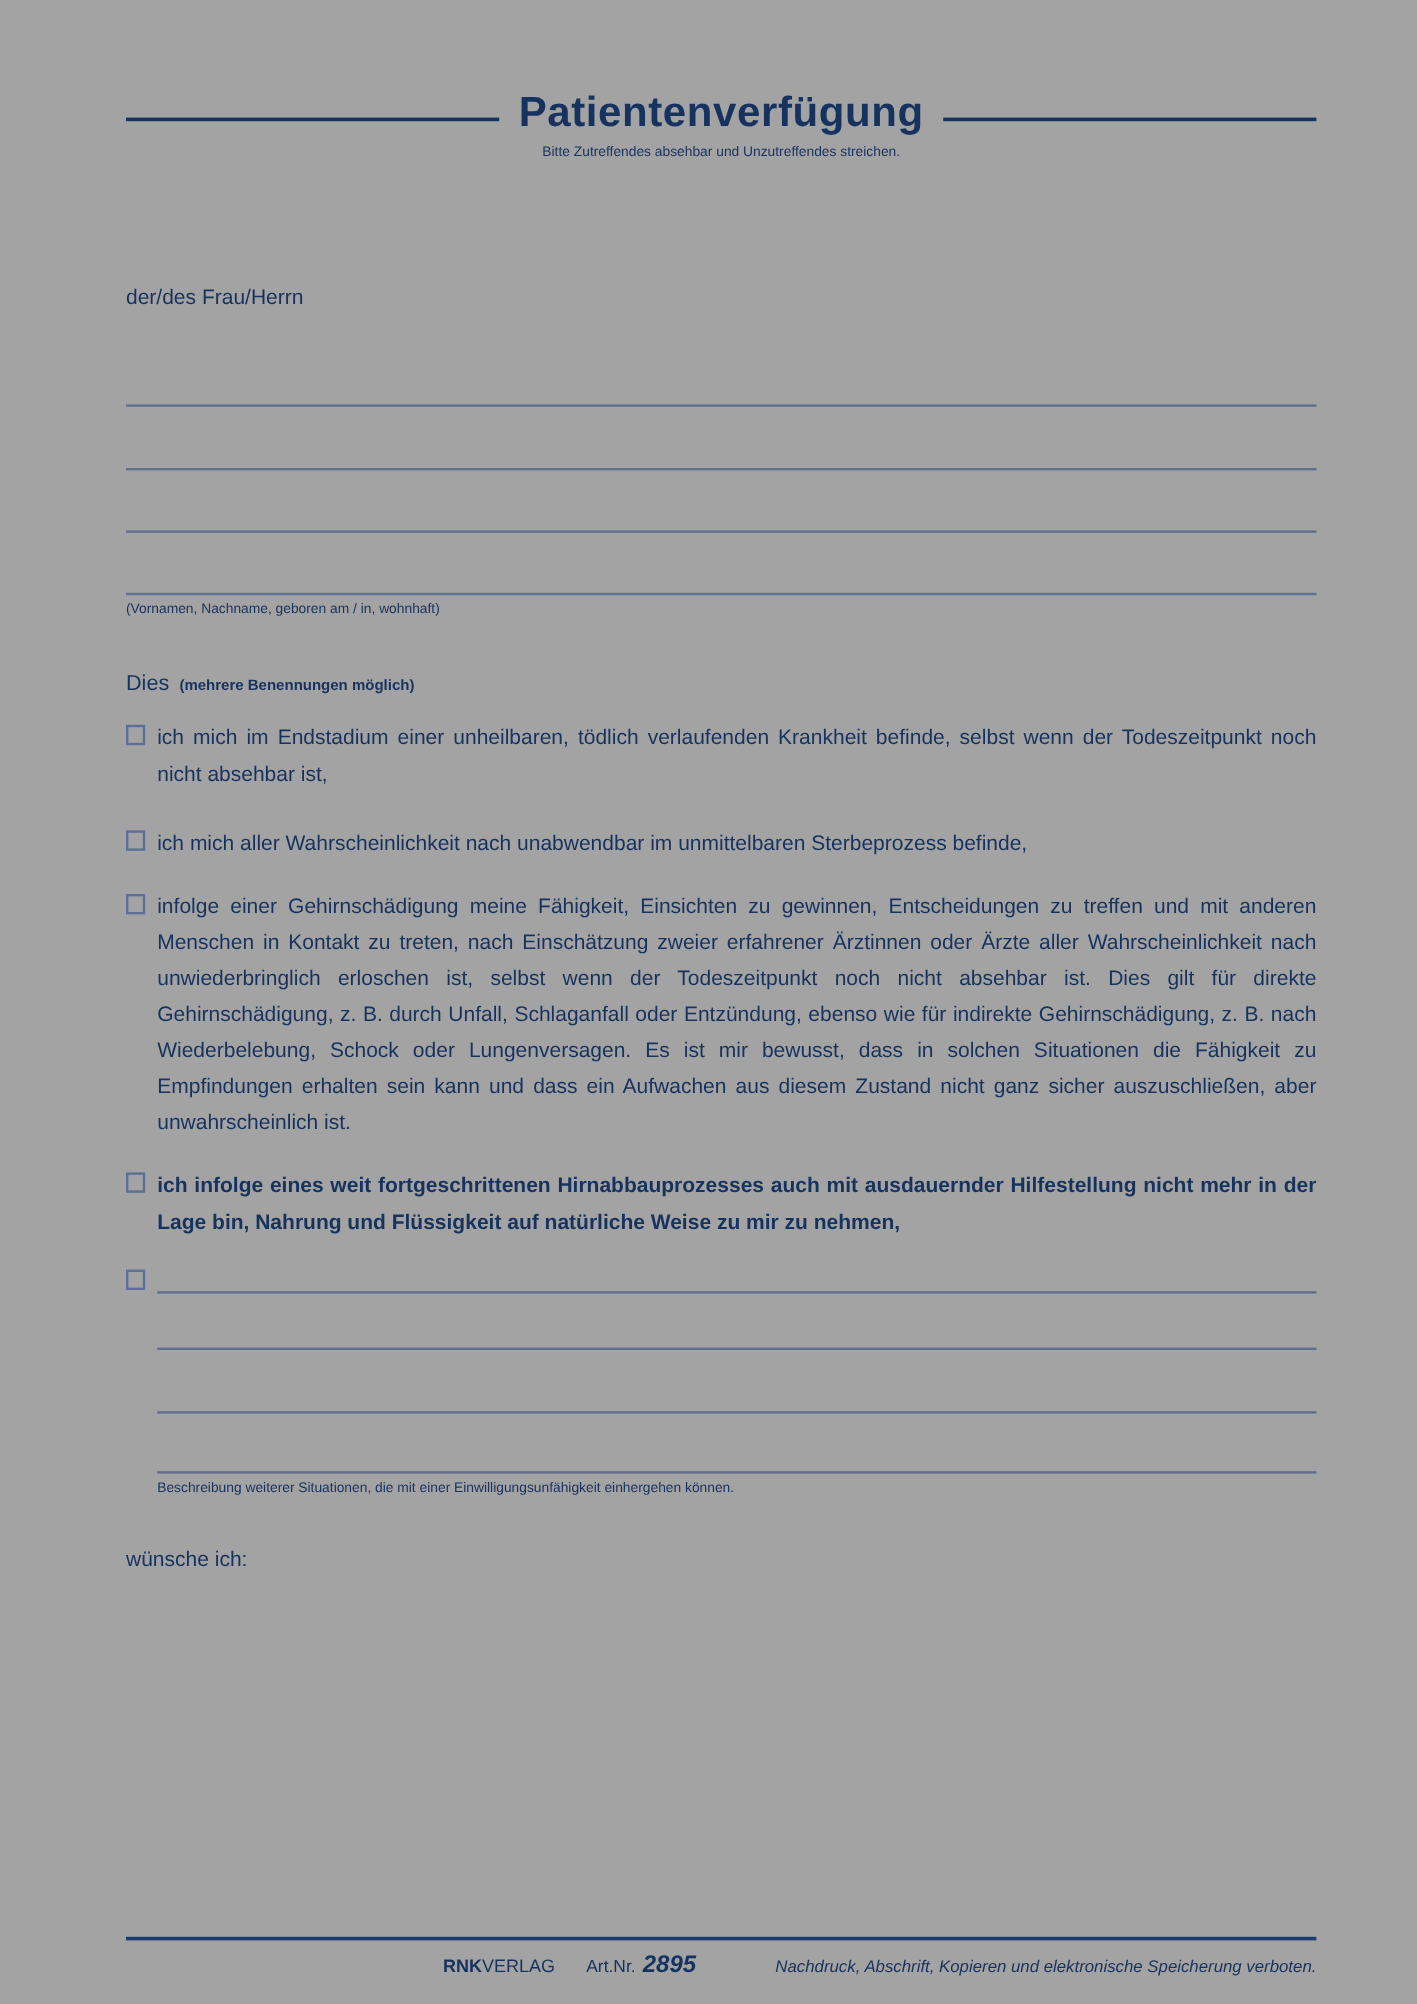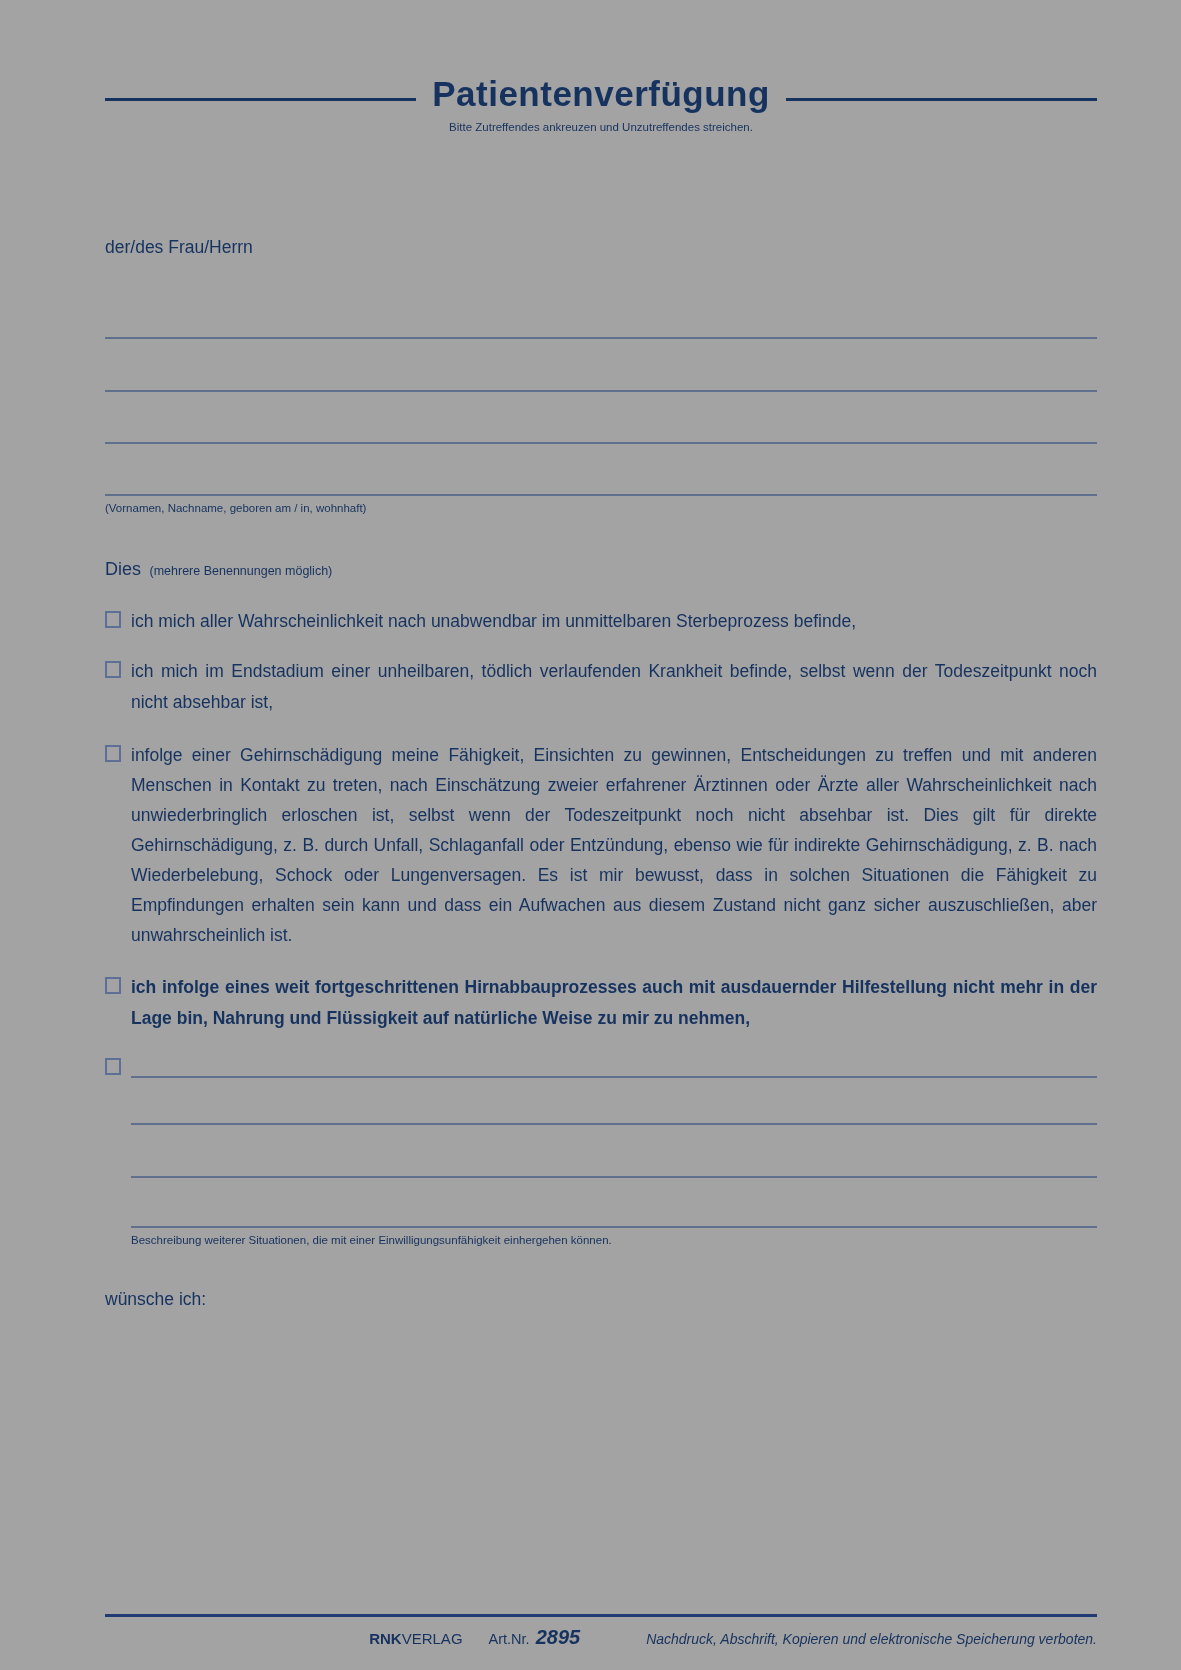--- a/index.html
+++ b/index.html
@@ -37,21 +37,21 @@
   .fill-line.first{margin-top:29px;}
   .fill-line.l2{height:53px;}
   .small-caption{font-size:11.5px;margin-top:6px;}
   
   .intro{
     margin-top:193px;font-size:17.5px;line-height:32px;
     text-align:justify;
   }
   
   .wenn-row{margin-top:45px;font-size:18px;}
-  .wenn-note{font-size:12.5px;}
+  .wenn-note{font-size:12.5px;font-weight:bold;}
   .cond-item{
     position:relative;padding-left:26px;
     font-size:17.5px;line-height:31px;text-align:justify;
   }
   .cond-item.tight{line-height:30px;}
   .cb{
     position:absolute;left:0;top:5px;
     width:16px;height:17px;
     border:2px solid var(--box);
     background:transparent;display:inline-block;
@@ -85,44 +85,44 @@
 <body>
 
 <div class="page">
 
   <div class="header">
     <div class="title-row">
       <div class="title-rule"></div>
       <div class="page-title">Patientenverfügung</div>
       <div class="title-rule"></div>
     </div>
-    <div class="subtitle">Bitte Zutreffendes ankreuzen und Unzutreffendes streichen.</div>
+    <div class="subtitle">Bitte Zutreffendes absehbar und Unzutreffendes streichen.</div>
   </div>
 
   <div class="addressee-label">der/des Frau/Herrn</div>
   <div class="fill-line first"></div>
   <div class="fill-line l2"></div>
   <div class="fill-line"></div>
   <div class="fill-line"></div>
   <div class="small-caption">(Vornamen, Nachname, geboren am / in, wohnhaft)</div>
 
 
   <div class="wenn-row">
     <span>Dies</span>
     <span class="wenn-note">&nbsp;<span>(mehrere Benennungen möglich)</span></span>
   </div>
 
+  <div class="cond-item m-cb2">
+    <span class="cb"></span>
+    <span>ich mich im Endstadium einer unheilbaren, tödlich verlaufenden Krankheit befinde, selbst wenn der Todes­zeitpunkt noch nicht absehbar ist,</span>
+  </div>
+
   <div class="cond-item m-cb1">
     <span class="cb"></span>
     <span>ich mich aller Wahrscheinlichkeit nach unabwendbar im unmittelbaren Sterbeprozess befinde,</span>
-  </div>
-
-  <div class="cond-item m-cb2">
-    <span class="cb"></span>
-    <span>ich mich im Endstadium einer unheilbaren, tödlich verlaufenden Krankheit befinde, selbst wenn der Todes­zeitpunkt noch nicht absehbar ist,</span>
   </div>
 
   <div class="cond-item m-cb3 tight">
     <span class="cb"></span>
     <span>infolge einer Gehirnschädigung meine Fähigkeit, Einsichten zu gewinnen, Entscheidungen zu treffen und mit anderen Menschen in Kontakt zu treten, nach Einschätzung zweier erfahrener Ärztinnen oder Ärzte aller Wahr­scheinlichkeit nach unwiederbringlich erloschen ist, selbst wenn der Todeszeitpunkt noch nicht absehbar ist. Dies gilt für direkte Gehirnschädigung, z. B. durch Unfall, Schlaganfall oder Entzündung, ebenso wie für indirekte Gehirnschädigung, z. B. nach Wiederbelebung, Schock oder Lungenversagen. Es ist mir bewusst, dass in solchen Situationen die Fähigkeit zu Empfindungen erhalten sein kann und dass ein Aufwachen aus diesem Zustand nicht ganz sicher auszuschließen, aber unwahrscheinlich ist.</span>
   </div>
 
   <div class="cond-item m-cb4">
     <span class="cb"></span>
     <span>ich infolge eines weit fortgeschrittenen Hirnabbauprozesses auch mit ausdauernder Hilfestellung nicht mehr in der Lage bin, Nahrung und Flüssigkeit auf natürliche Weise zu mir zu nehmen,</span>

